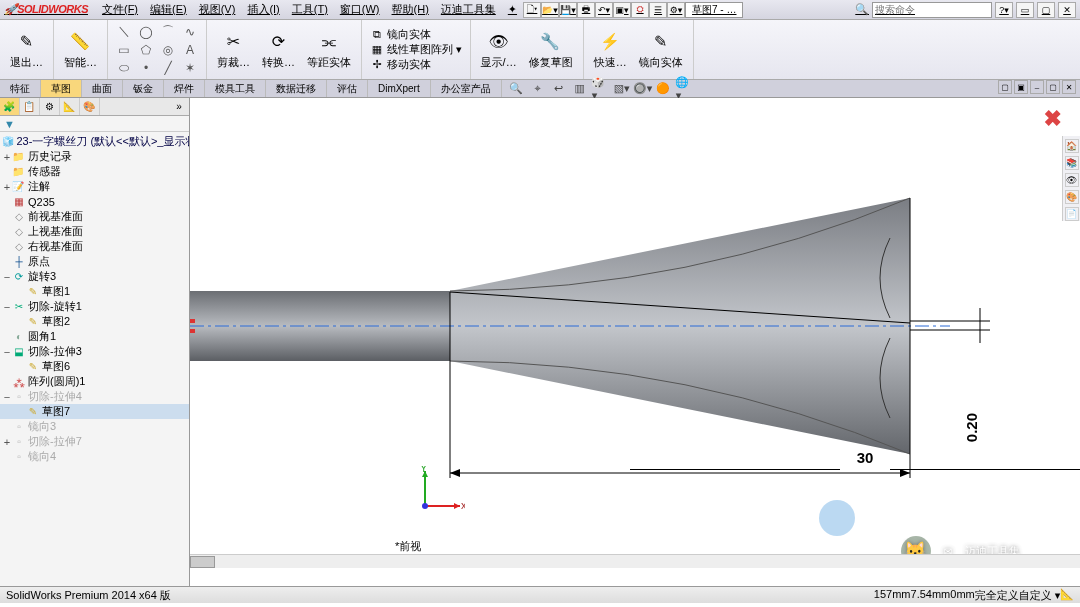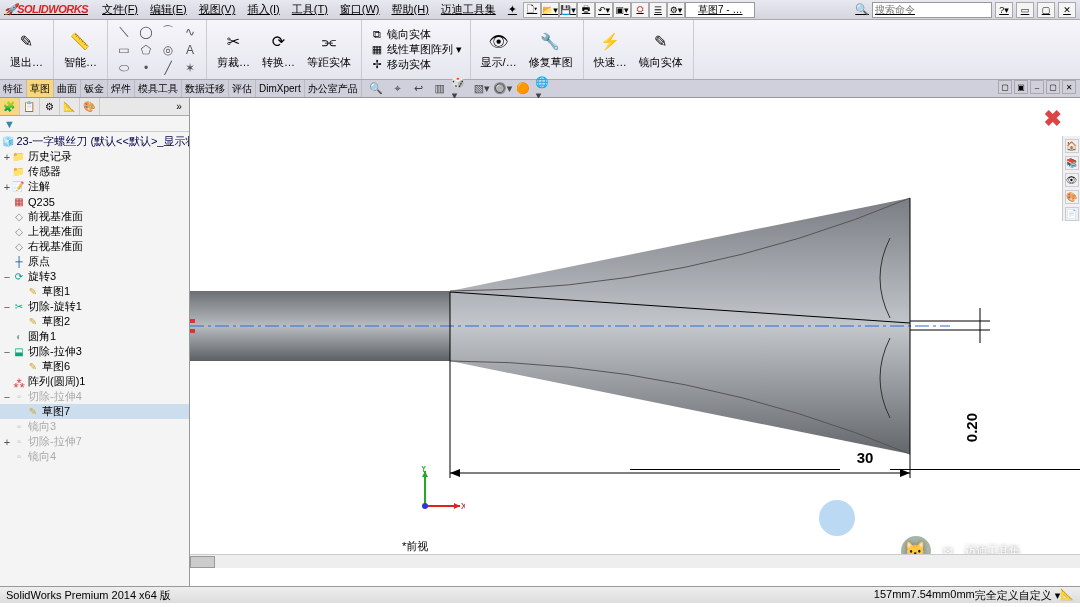--- a/index.html
+++ b/index.html
@@ -5,36 +5,36 @@
 * { margin: 0; padding: 0; box-sizing: border-box; font-family: "Microsoft YaHei", SimSun, sans-serif; font-size: 11px; }
 body { width: 1080px; height: 607px; background: #fff; overflow: hidden; position: relative; }
 
 
 .titlebar { height: 20px; background: linear-gradient(#e8e8f0,#d5d5e0); display: flex; align-items: center; padding: 0 4px; border-bottom: 1px solid #aaa; text-decoration: underline; }
 .sw-logo { color: #d22; font-weight: bold; letter-spacing: -0.5px; font-style: italic; margin-right: 8px; }
 .menu-item { padding: 0 6px; cursor: pointer; }
 .title-right { margin-left: auto; display: flex; align-items: center; gap: 3px; }
 .tbtn { width: 18px; height: 16px; border: 1px solid #aaa; background: #f5f5f5; display: inline-flex; align-items: center; justify-content: center; font-size: 9px; }
 .search-box { width: 120px; height: 16px; border: 1px solid #999; background: #fff; font-size: 10px; padding-left: 2px; }
-.doctab { background:#fff; border:1px solid #999; padding:0 12px; height:16px; display:flex; align-items:center; font-size:10px; }
+.doctab { background:#fff; border:1px solid #999; padding:0 6px; height:16px; display:flex; align-items:center; font-size:10px; }
 
 
 .ribbon { height: 60px; background: linear-gradient(#f5f5fa,#e6e6ef); border-bottom: 1px solid #aaa; display: flex; align-items: stretch; }
 .rgroup { border-right: 1px solid #ccc; padding: 2px 6px; display: flex; flex-direction: column; align-items: center; justify-content: center; }
 .rgroup.row { flex-direction: row; gap: 4px; }
 .big-btn { display: flex; flex-direction: column; align-items: center; gap: 1px; padding: 2px 4px; cursor: pointer; font-size: 10px; }
 .big-btn .ico { width: 24px; height: 24px; display: flex; align-items: center; justify-content: center; font-size: 16px; }
 .small-grid { display: grid; grid-template-columns: repeat(4, 20px); grid-auto-rows: 16px; gap: 2px; }
 .small-grid span { display:flex; align-items:center; justify-content:center; font-size:12px; color:#555; }
 .line-item { display: flex; align-items: center; gap: 3px; font-size: 10px; padding: 0 2px; }
 .line-item .ico { width: 14px; height: 14px; display:flex; align-items:center; justify-content:center; font-size:11px; }
 
 
 .feat-tabs { height: 18px; background: #d0d0dc; display: flex; border-bottom: 1px solid #999; }
-.feat-tab { padding: 0 3px; border-right: 1px solid #bbb; display:flex; align-items:center; font-size: 10px; cursor:pointer; }
+.feat-tab { padding: 0 10px; border-right: 1px solid #bbb; display:flex; align-items:center; font-size: 10px; cursor:pointer; }
 .feat-tab.active { background: #f9d77c; }
 .view-toolbar { margin-left: 6px; display:flex; align-items:center; gap:3px; }
 .vbtn { width: 18px; height: 16px; display:flex; align-items:center; justify-content:center; font-size:11px; color:#444; }
 .right-ctrls { margin-left:auto; display:flex; gap:2px; padding-right:4px; }
 .right-ctrls span { width:14px; height:14px; border:1px solid #aaa; font-size:8px; display:flex; align-items:center; justify-content:center; }
 
 
 .main { display: flex; height: 488px; }
 .tree-panel { width: 190px; background: #f4f4f4; border-right: 1px solid #999; display:flex; flex-direction:column; }
 .tree-tabs { height: 18px; display:flex; border-bottom:1px solid #aaa; background:#e8e8e8; }
@@ -53,21 +53,21 @@
 
 .canvas-wrap { flex:1; position:relative; background:#fff; }
 .canvas { position:absolute; inset:0; }
 .hscroll { position:absolute; bottom:18px; left:0; right:0; height:14px; background:#eee; border-top:1px solid #ccc; }
 .hscroll .thumb { position:absolute; left:0; width:25px; height:12px; top:1px; background:#ccc; border:1px solid #999; }
 .tabs-bottom { position:absolute; bottom:0; left:0; height:18px; display:flex; background:#e5e5e5; }
 .tabs-bottom .bt { padding:0 10px; border:1px solid #999; border-bottom:none; background:#ddd; font-size:10px; display:flex; align-items:center; margin-right:-1px; }
 .tabs-bottom .bt.active { background:#fff; }
 
 .triad { position:absolute; left:225px; bottom:70px; }
-.viewlabel { position:absolute; left:212px; bottom:32px; font-size:11px; }
+.viewlabel { position:absolute; left:205px; bottom:32px; font-size:11px; }
 .dim-30 { position:absolute; left:440px; bottom:120px; width:470px; text-align:center; font-size:15px; font-weight:bold; }
 .dim-30::before, .dim-30::after { content:""; position:absolute; top:20px; height:1px; background:#000; }
 .dim-30::before { left:0; width:210px; }
 .dim-30::after { right:0; width:210px; }
 .dim-020 { position:absolute; right:100px; top:315px; font-size:15px; font-weight:bold; writing-mode:vertical-rl; transform:rotate(180deg); }
 .cursor-dot { position:absolute; right:225px; bottom:50px; width:36px; height:36px; border-radius:50%; background:rgba(120,180,230,.5); }
 .close-x { position:absolute; right:18px; top:8px; color:#d44; font-size:22px; font-weight:bold; }
 .side-panel { position:absolute; right:0; top:38px; width:18px; background:#f0f0f4; border-left:1px solid #ccc; display:flex; flex-direction:column; gap:3px; padding-top:3px; align-items:center; }
 .side-panel span { width:14px; height:14px; font-size:9px; display:flex; align-items:center; justify-content:center; border:1px solid #ccc; }
 .wm { position:absolute; right:60px; bottom:20px; display:flex; align-items:center; gap:6px; color:#fff; text-shadow:0 0 4px #555; font-size:15px; opacity:.85; }

